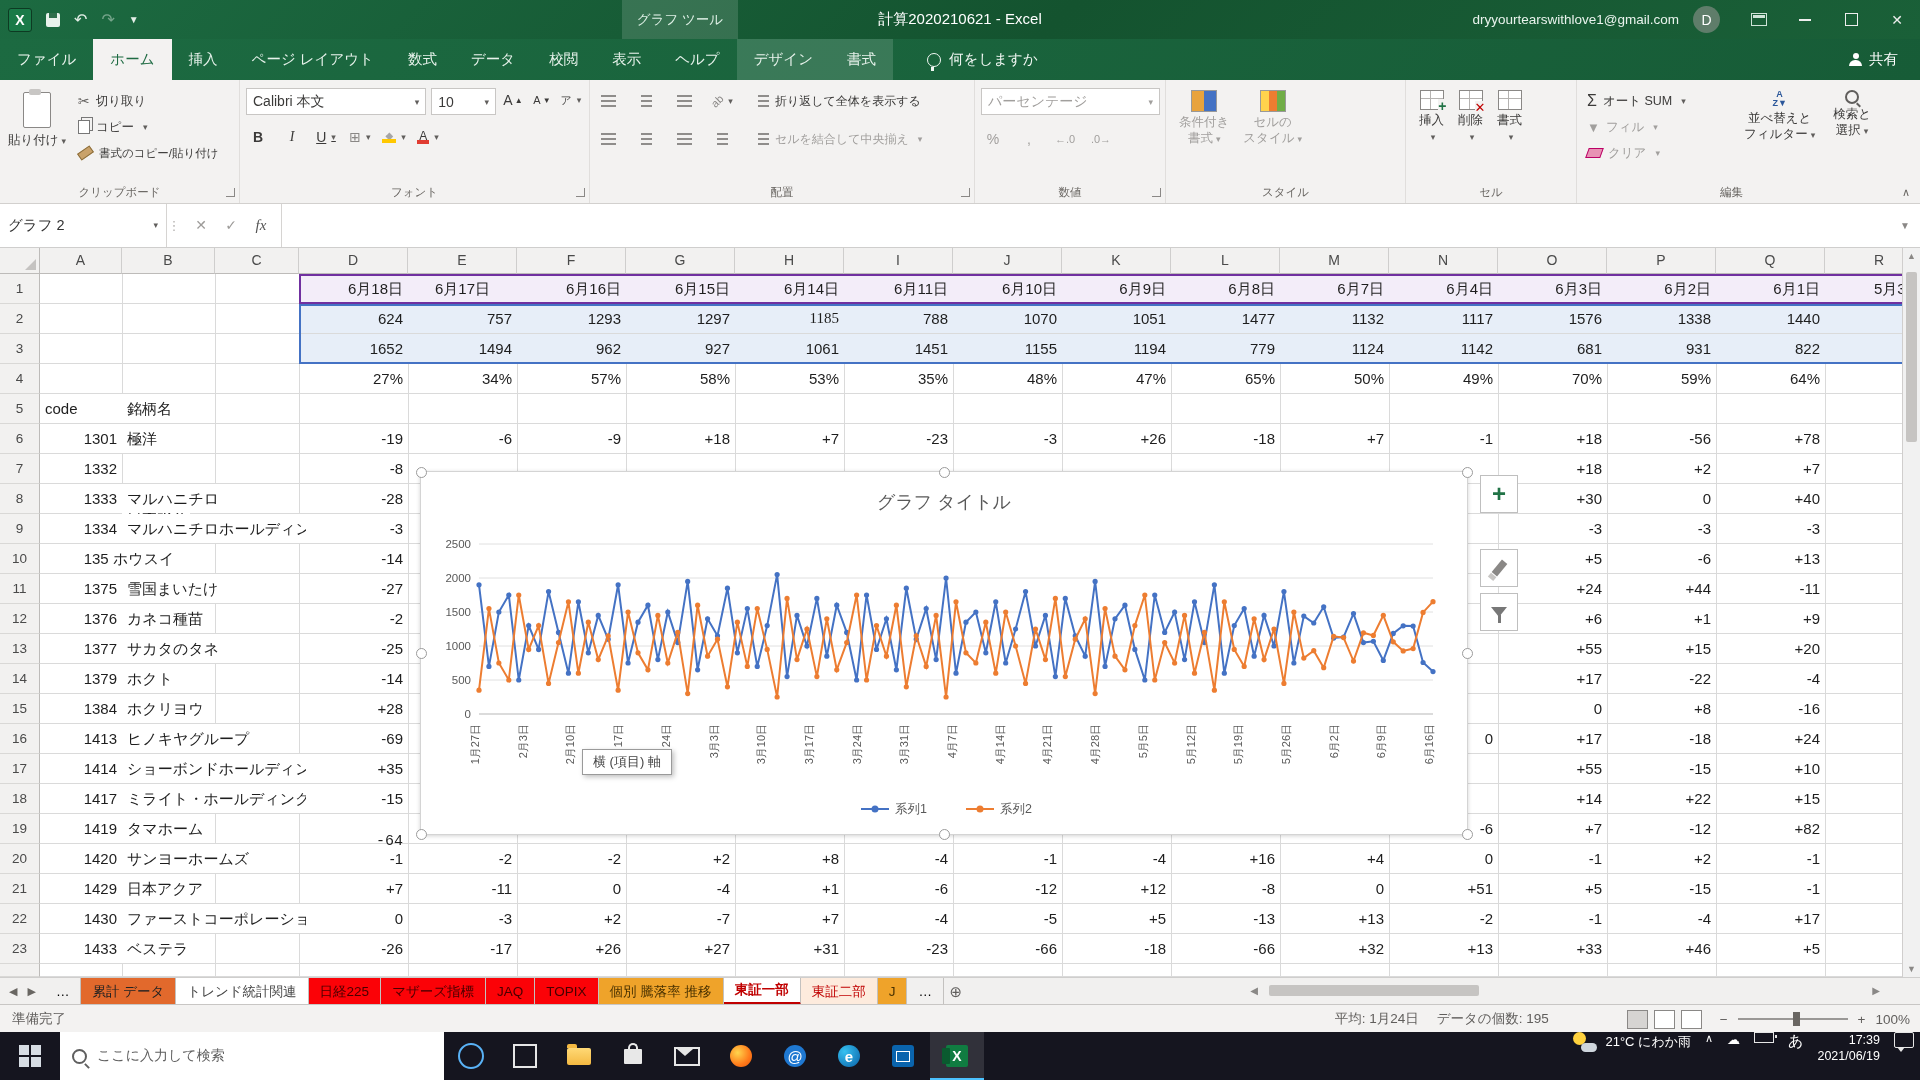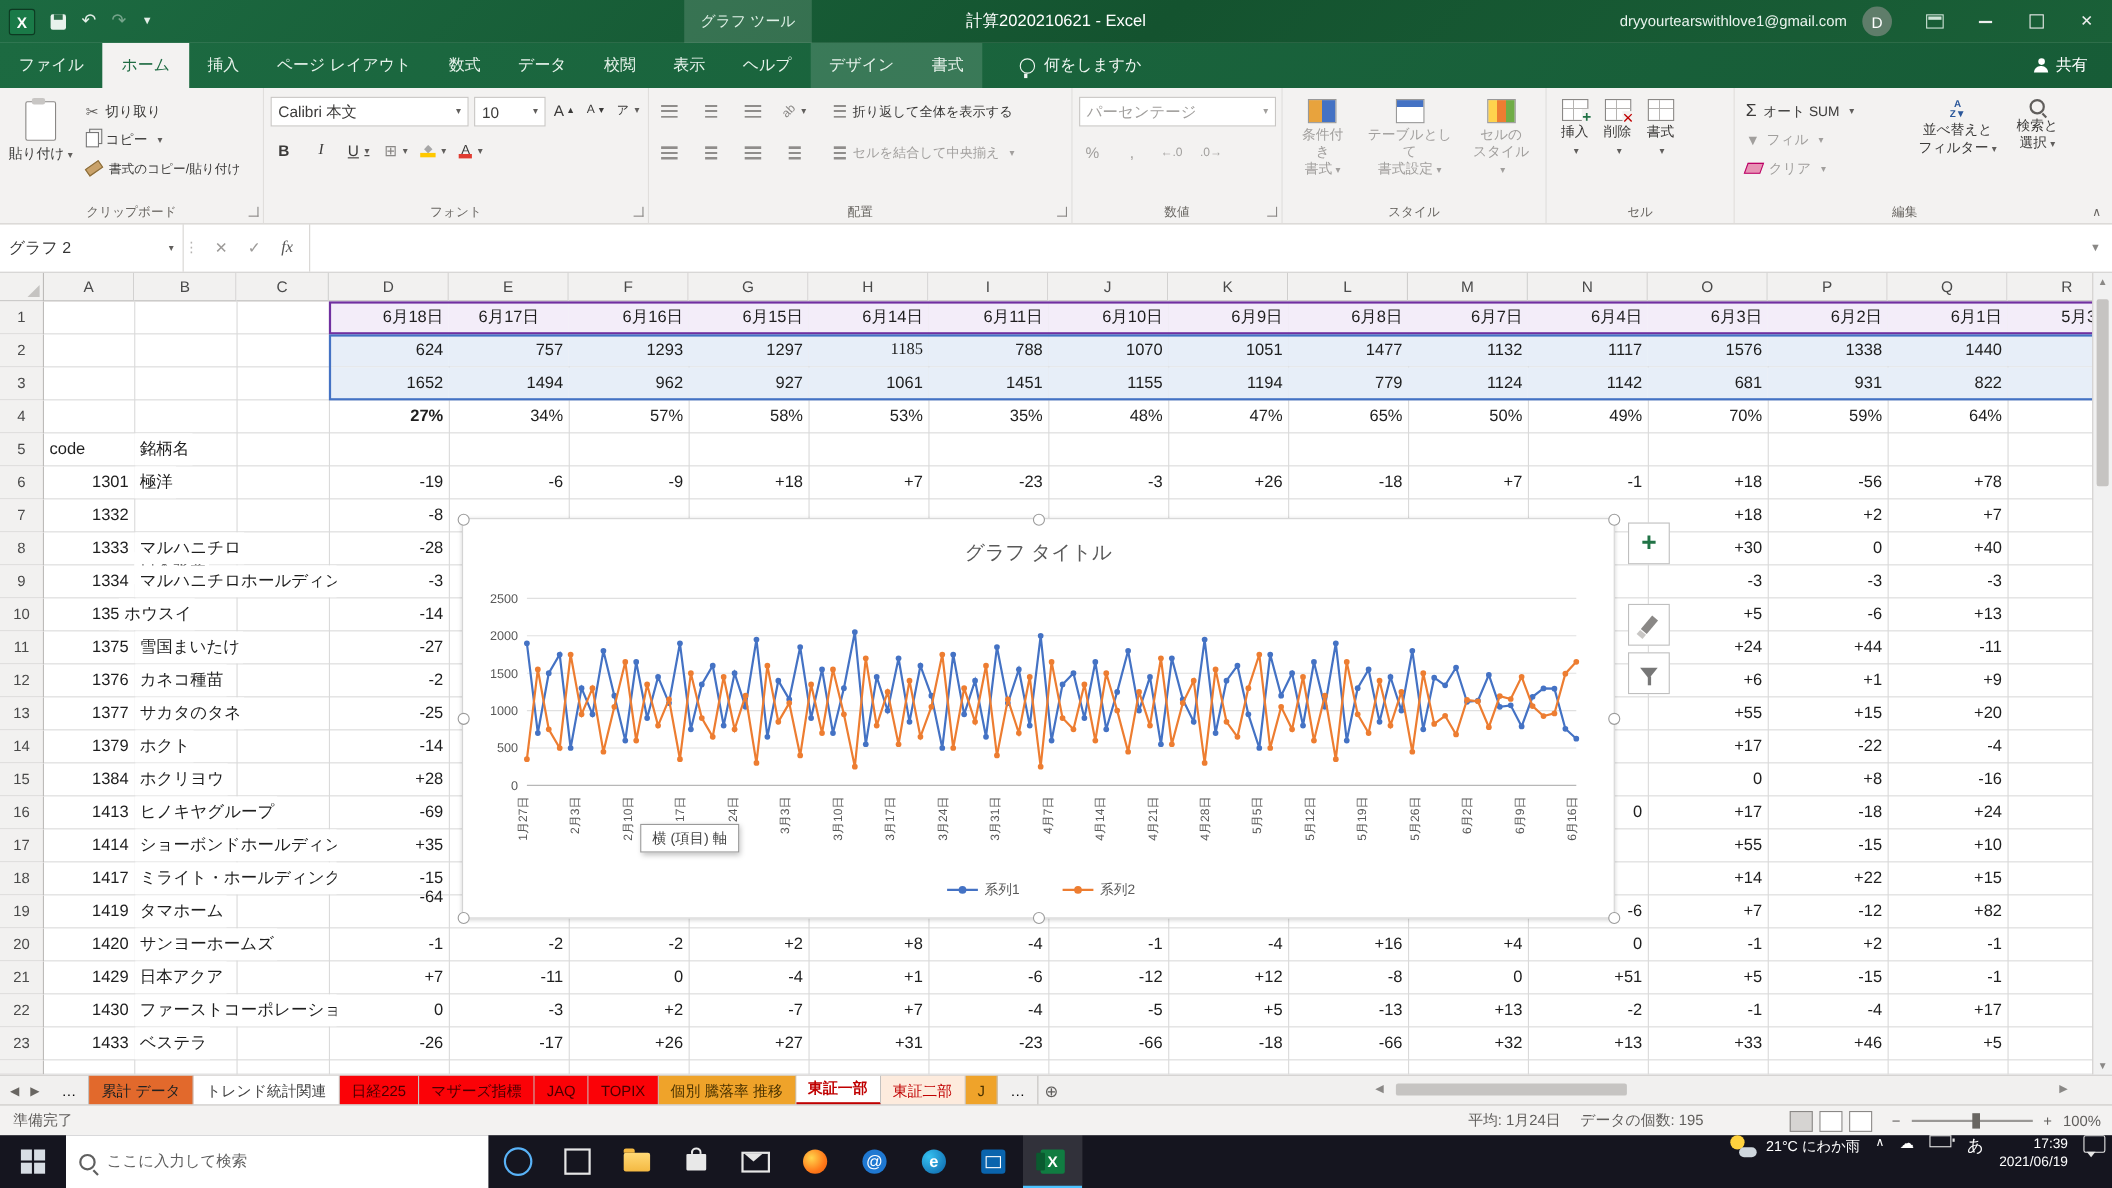--- a/index.html
+++ b/index.html
@@ -380,24 +380,20 @@
       <div class="glabel">数値</div>
       <div class="launcher"></div>
     </div>
 
     <div class="g" style="width:240px;display:flex;">
       <div class="bigbtn gray">
         <div class="ic-cond"></div>
         <div><span>条件付き</span><br><span>書式</span><span class="dd">▾</span></div>
       </div>
       <div class="bigbtn gray">
-        <div class="ic-table"></div>
-        <div><span>テーブルとして</span><br><span>書式設定</span><span class="dd">▾</span></div>
-      </div>
-      <div class="bigbtn gray">
         <div class="ic-cellst"></div>
         <div><span>セルの</span><br><span>スタイル</span><span class="dd">▾</span></div>
       </div>
       <div class="glabel">スタイル</div>
     </div>
 
     <div class="g" style="width:171px;display:flex;">
       <div class="bigbtn">
         <div class="ic-grid">
             <span class="plus-g">+</span>
@@ -548,21 +544,21 @@
       <div class="cell fill-val rt" style="left: 1062px; width: 109px; top: 87px;">1194</div>
       <div class="cell fill-val rt" style="left: 1171px; width: 109px; top: 87px;">779</div>
       <div class="cell fill-val rt" style="left: 1280px; width: 109px; top: 87px;">1124</div>
       <div class="cell fill-val rt" style="left: 1389px; width: 109px; top: 87px;">1142</div>
       <div class="cell fill-val rt" style="left: 1498px; width: 109px; top: 87px;">681</div>
       <div class="cell fill-val rt" style="left: 1607px; width: 109px; top: 87px;">931</div>
       <div class="cell fill-val rt" style="left: 1716px; width: 109px; top: 87px;">822</div>
       <div class="cell fill-val rt" style="left: 1825px; width: 109px; top: 87px;"></div>
       <div class="hrow" style="top: 117px;"></div>
       <div class="rn" style="top: 117px;">4</div>
-      <div class="cell rt" style="left: 299px; width: 109px; top: 117px; font-weight: bold;">27%</div>
+      <div class="cell rt" style="left: 299px; width: 109px; top: 117px;">27%</div>
       <div class="cell rt" style="left: 408px; width: 109px; top: 117px;">34%</div>
       <div class="cell rt" style="left: 517px; width: 109px; top: 117px;">57%</div>
       <div class="cell rt" style="left: 626px; width: 109px; top: 117px;">58%</div>
       <div class="cell rt" style="left: 735px; width: 109px; top: 117px;">53%</div>
       <div class="cell rt" style="left: 844px; width: 109px; top: 117px;">35%</div>
       <div class="cell rt" style="left: 953px; width: 109px; top: 117px;">48%</div>
       <div class="cell rt" style="left: 1062px; width: 109px; top: 117px;">47%</div>
       <div class="cell rt" style="left: 1171px; width: 109px; top: 117px;">65%</div>
       <div class="cell rt" style="left: 1280px; width: 109px; top: 117px;">50%</div>
       <div class="cell rt" style="left: 1389px; width: 109px; top: 117px;">49%</div>
@@ -698,21 +694,21 @@
       <div class="cell ov" style="left: 122px; width: 93px; top: 537px;"><span class="bname">ミライト・ホールディングス</span></div>
       <div class="cell rt" style="left: 299px; width: 109px; top: 537px;">-15</div>
       <div class="cell rt" style="left: 1498px; width: 109px; top: 537px;">+14</div>
       <div class="cell rt" style="left: 1607px; width: 109px; top: 537px;">+22</div>
       <div class="cell rt" style="left: 1716px; width: 109px; top: 537px;">+15</div>
       <div class="cell rt" style="left: 1825px; width: 109px; top: 537px;">-31</div>
       <div class="hrow" style="top: 567px;"></div>
       <div class="rn" style="top: 567px;">19</div>
       <div class="cell rt" style="left: 40px; width: 82px; top: 567px;">1419</div>
       <div class="cell ov" style="left: 122px; width: 93px; top: 567px;"><span class="bname">タマホーム</span></div>
-      <div class="cell rt" style="left: 299px; width: 109px; top: 554px;">-64</div>
+      <div class="cell rt" style="left: 299px; width: 109px; top: 580px; font-family: Liberation Mono, monospace;">-64</div>
       <div class="cell rt" style="left: 408px; width: 109px; top: 567px;">-16</div>
       <div class="cell rt" style="left: 517px; width: 109px; top: 567px;">+48</div>
       <div class="cell rt" style="left: 626px; width: 109px; top: 567px;">+113</div>
       <div class="cell rt" style="left: 735px; width: 109px; top: 567px;">+68</div>
       <div class="cell rt" style="left: 844px; width: 109px; top: 567px;">-14</div>
       <div class="cell rt" style="left: 953px; width: 109px; top: 567px;">-9</div>
       <div class="cell rt" style="left: 1062px; width: 109px; top: 567px;">-23</div>
       <div class="cell rt" style="left: 1171px; width: 109px; top: 567px;">-27</div>
       <div class="cell rt" style="left: 1280px; width: 109px; top: 567px;">-21</div>
       <div class="cell rt" style="left: 1389px; width: 109px; top: 567px;">-6</div>

